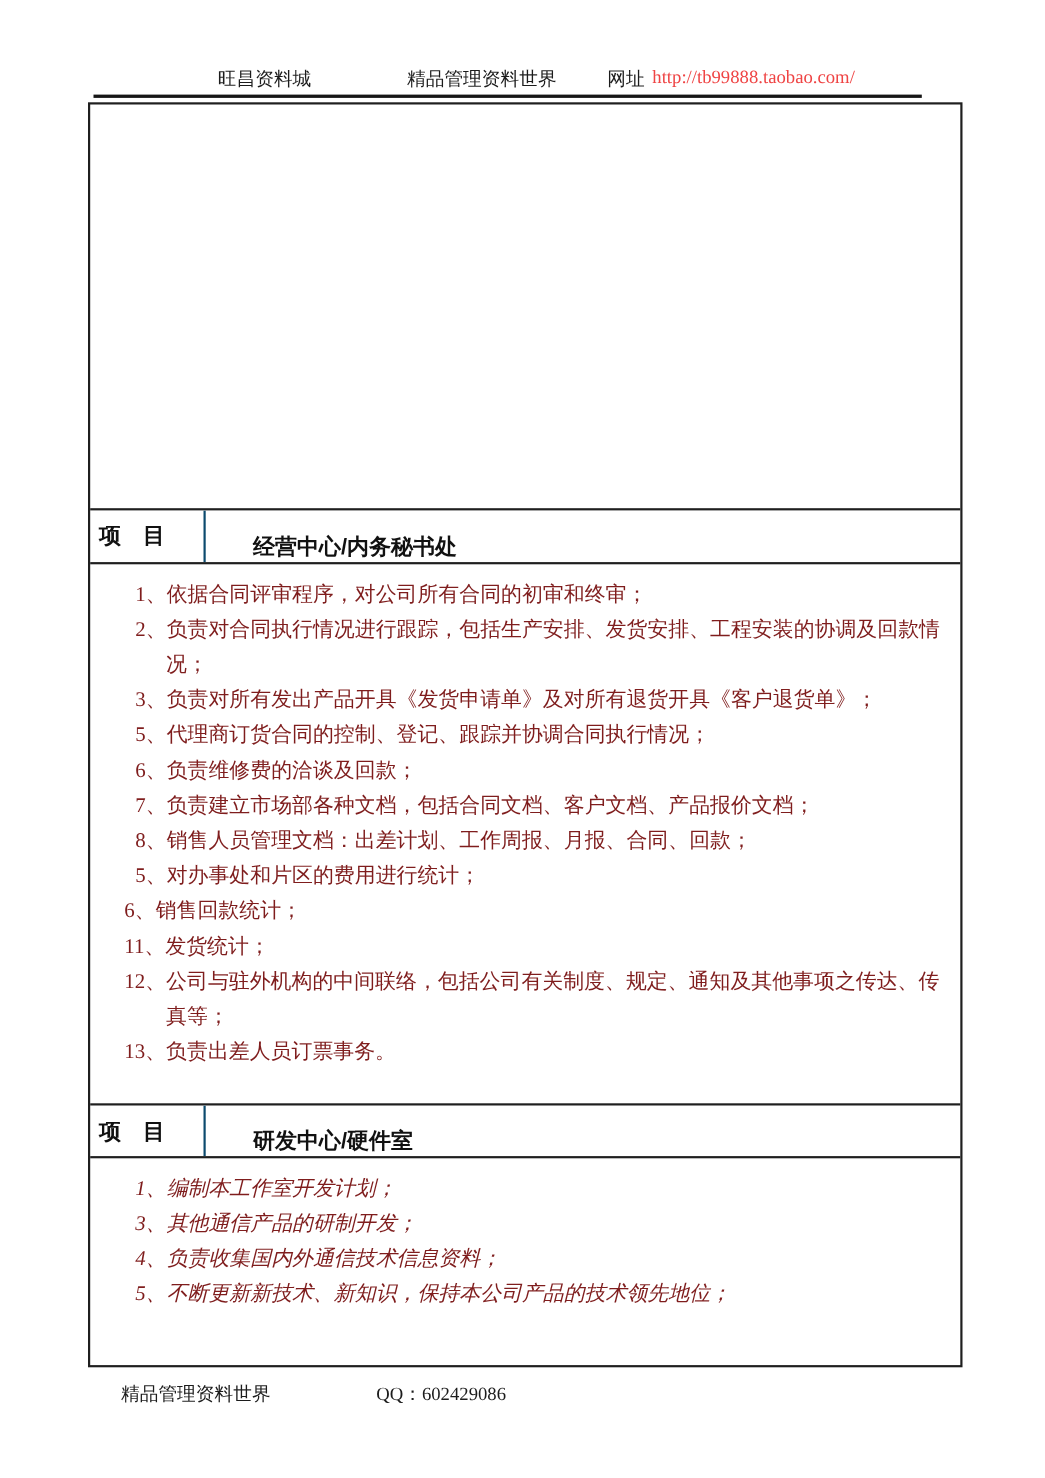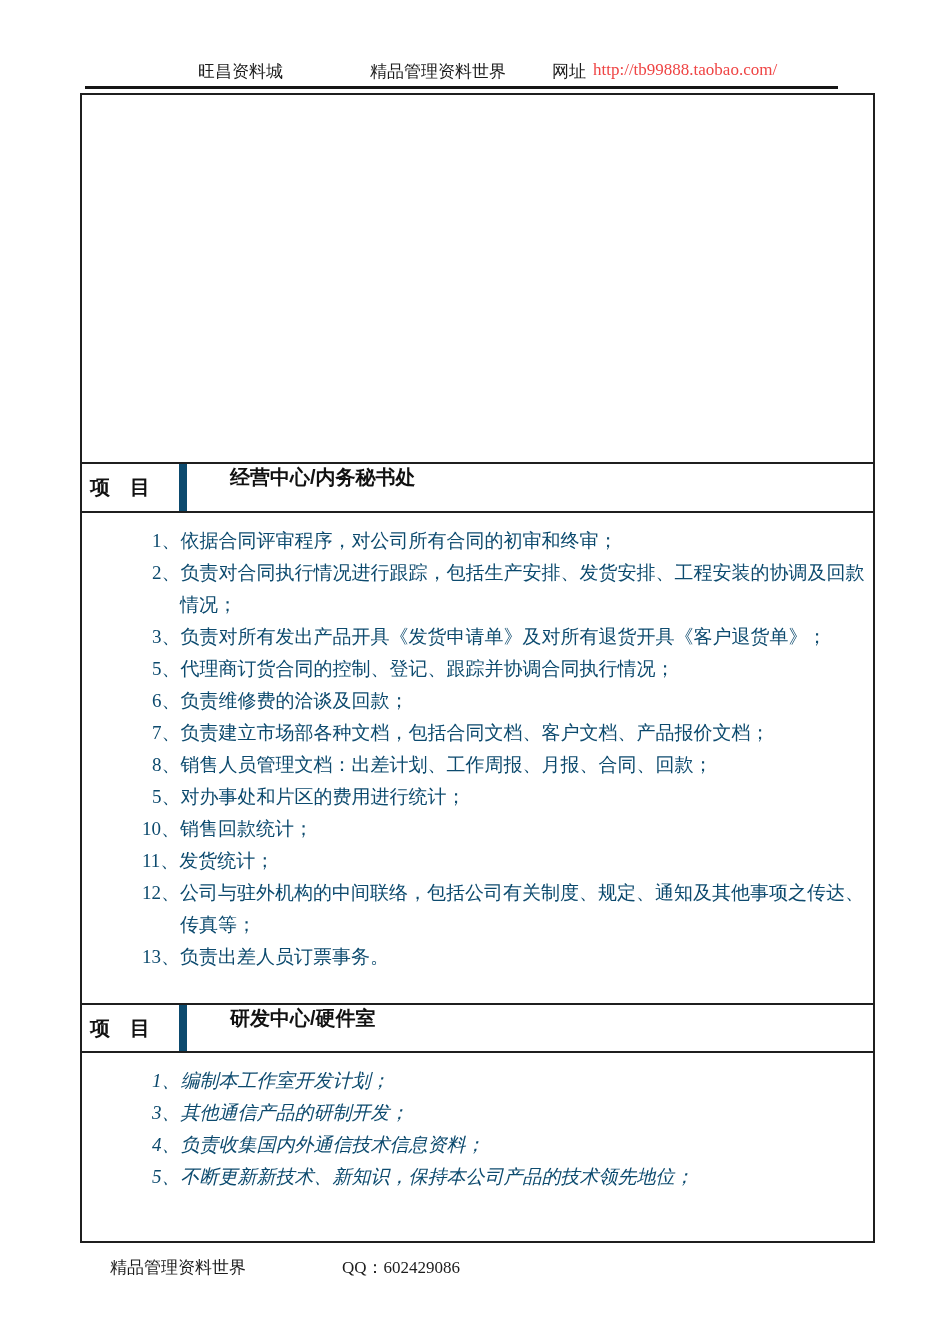--- a/index.html
+++ b/index.html
@@ -39,39 +39,39 @@
 
   .row.head {
     display: flex; align-items: stretch;
     font-family: "Liberation Sans", "DejaVu Sans", sans-serif;
     font-weight: bold; font-size: 20px; color: #111111;
   }
   .row.head1 { height: 49px; }
   .row.head2 { height: 48px; }
   .cell-label {
     width: 105px; box-sizing: border-box;
-    border-right: 8px solid #0c4a6e;
+    border-right: 2px solid #0c4a6e;
     padding-left: 8px;
     display: flex; align-items: center;
     white-space: nowrap;
   }
   .cell-title {
-    flex: 1; display: flex; align-items: flex-start;
+    flex: 1; display: flex; align-items: flex-end;
     padding-left: 43px; white-space: nowrap;
   }
 
   .row.body { padding: 12px 6px 0 0; }
   .row.body1 { height: 492px; }
   .row.body2 { height: 190px; font-style: italic; }
   .item {
     font-size: 19px;
     line-height: 32px;
-    padding-left: 98px;
+    padding-left: 69px;
     text-indent: -28px;
-    color: #0c4a6e;
+    color: #7f1d1d;
   }
   .item.d2 { text-indent: -38px; }
 
   
   .pg-footer { position: absolute; left: 0; top: 1250px; width: 100%; height: 40px; }
   .pg-footer span { position: absolute; top: 6px; font-size: 17px; white-space: nowrap; }
   .f-left { left: 110px; }
   .f-qq   { left: 342px; }
 </style>
 </head>
@@ -102,21 +102,21 @@
 
     <div class="row body body1">
       <div class="item">1、依据合同评审程序，对公司所有合同的初审和终审；</div>
       <div class="item">2、负责对合同执行情况进行跟踪，包括生产安排、发货安排、工程安装的协调及回款情况；</div>
       <div class="item">3、负责对所有发出产品开具《发货申请单》及对所有退货开具《客户退货单》；</div>
       <div class="item">5、代理商订货合同的控制、登记、跟踪并协调合同执行情况；</div>
       <div class="item">6、负责维修费的洽谈及回款；</div>
       <div class="item">7、负责建立市场部各种文档，包括合同文档、客户文档、产品报价文档；</div>
       <div class="item">8、销售人员管理文档：出差计划、工作周报、月报、合同、回款；</div>
       <div class="item">5、对办事处和片区的费用进行统计；</div>
-      <div class="item d2">10、销售回款统计；</div>
+      <div class="item d2">6、销售回款统计；</div>
       <div class="item d2">11、发货统计；</div>
       <div class="item d2">12、公司与驻外机构的中间联络，包括公司有关制度、规定、通知及其他事项之传达、传真等；</div>
       <div class="item d2">13、负责出差人员订票事务。</div>
     </div>
 
     <div class="row head head2">
       <div class="cell-label">
         <span>项　目</span>
       </div>
       <div class="cell-title">

